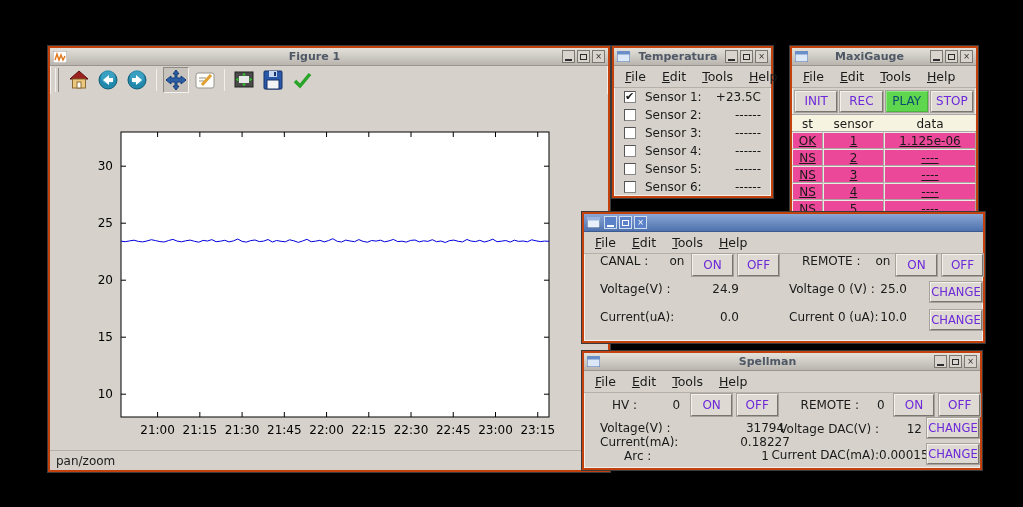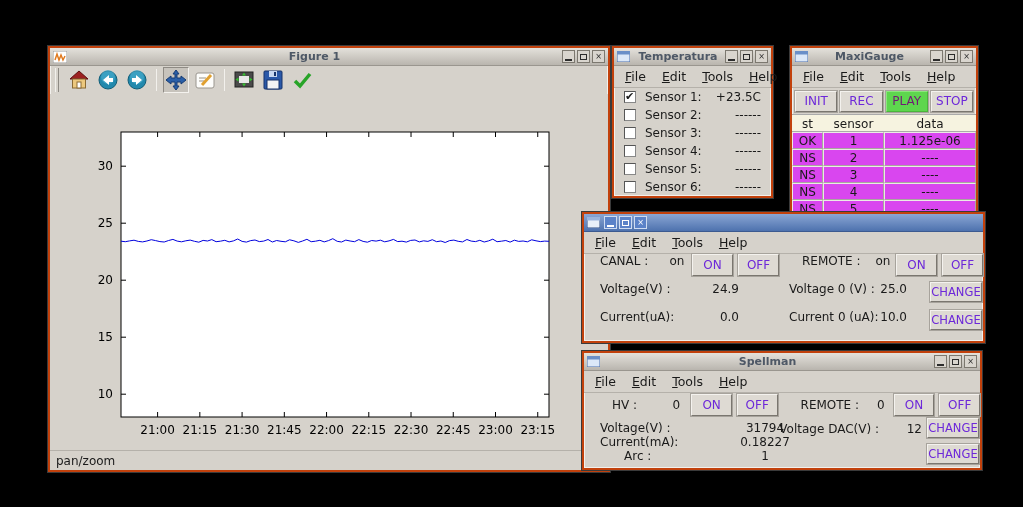--- a/index.html
+++ b/index.html
@@ -54,29 +54,29 @@
   .checkbox.checked::after { content:"✔"; position:absolute; left:0px; top:-2px;
                              font-size:11px; color:#1a1a1a; }
   .t-label { margin-left:9px; font-size:12px; }
   .t-value { flex:1; text-align:right; font-size:12px; }
 
   
   #win-maxi { left:790px; top:46px; width:188px; height:190px; z-index:2; }
   .mg-buttons { height:26px; display:flex; align-items:center; padding:0 3px; gap:3px; }
   .mg-btn { flex:1; height:21px; }
   .mg-btn.play { background:#5ed64e; border-color:#49b63b; border-top-color:#8ce87e;
-                 border-left-color:#8ce87e; color:#701a75; }
+                 border-left-color:#8ce87e; color:#0c4a6e; }
   .mg-header { height:18px; display:flex; background:#f6f3e0; border-top:1px solid #aaa;
                border-bottom:1px solid #aaa; font-size:12px; align-items:flex-end; }
   .mg-row { height:17px; display:flex; font-size:12px; }
   .mg-cell { display:flex; align-items:center; justify-content:center;
              border:1px solid #989florb; }
   .c-st { width:31px; } .c-sensor { width:61px; } .c-data { flex:1; }
-  .mg-row .mg-cell { background:#d946ef; border:1px solid #aaa69f; border-top-color:#eceae5;
-                     border-left-color:#eceae5; }
+  .mg-row .mg-cell { background:#ec4899; border:1px solid #aaa69f; border-top-color:#eceae5;
+                     border-left-color:#eceae5;text-decoration:underline; }
 
   
   #win-caen { left:582px; top:212px; width:403px; height:131px; z-index:4; }
   #win-spell { left:582px; top:351px; width:400px; height:119px; z-index:4; }
   .ctl-row { height:28px; display:flex; }
   .sm-btn { width:41px; height:22px; }
   .chg-btn { width:52px; height:20px; font-size:11.5px; }
   .lbl { font-size:12px; }
 
   .caen-l1 { margin-left:16px; width:62px; }
@@ -463,18 +463,22 @@
         <span class="sp-rval">0.18227</span>
       </div>
       <div class="sp-read" style="left:16px; top:56px;">
         <span class="sp-rlab" style="padding-left:24px">Arc :</span>
         <span class="sp-rval">1</span>
       </div>
       <div class="sp-dac" style="left:170px; top:25px;">
         <span class="sp-dlab">Voltage DAC(V) :</span>
         <span class="sp-dval">12</span>
       </div>
+      <div class="sp-dac" style="left:170px; top:51px;">
+        <span class="sp-dlab">Current DAC(mA):</span>
+        <span class="sp-dval">0.00015</span>
+      </div>
       <span class="btn chg-btn" style="position:absolute; left:343px; top:25px;">CHANGE</span>
       <span class="btn chg-btn" style="position:absolute; left:343px; top:51px;">CHANGE</span>
     </div>
   </div>
 
 </div>
 
 </body></html>

